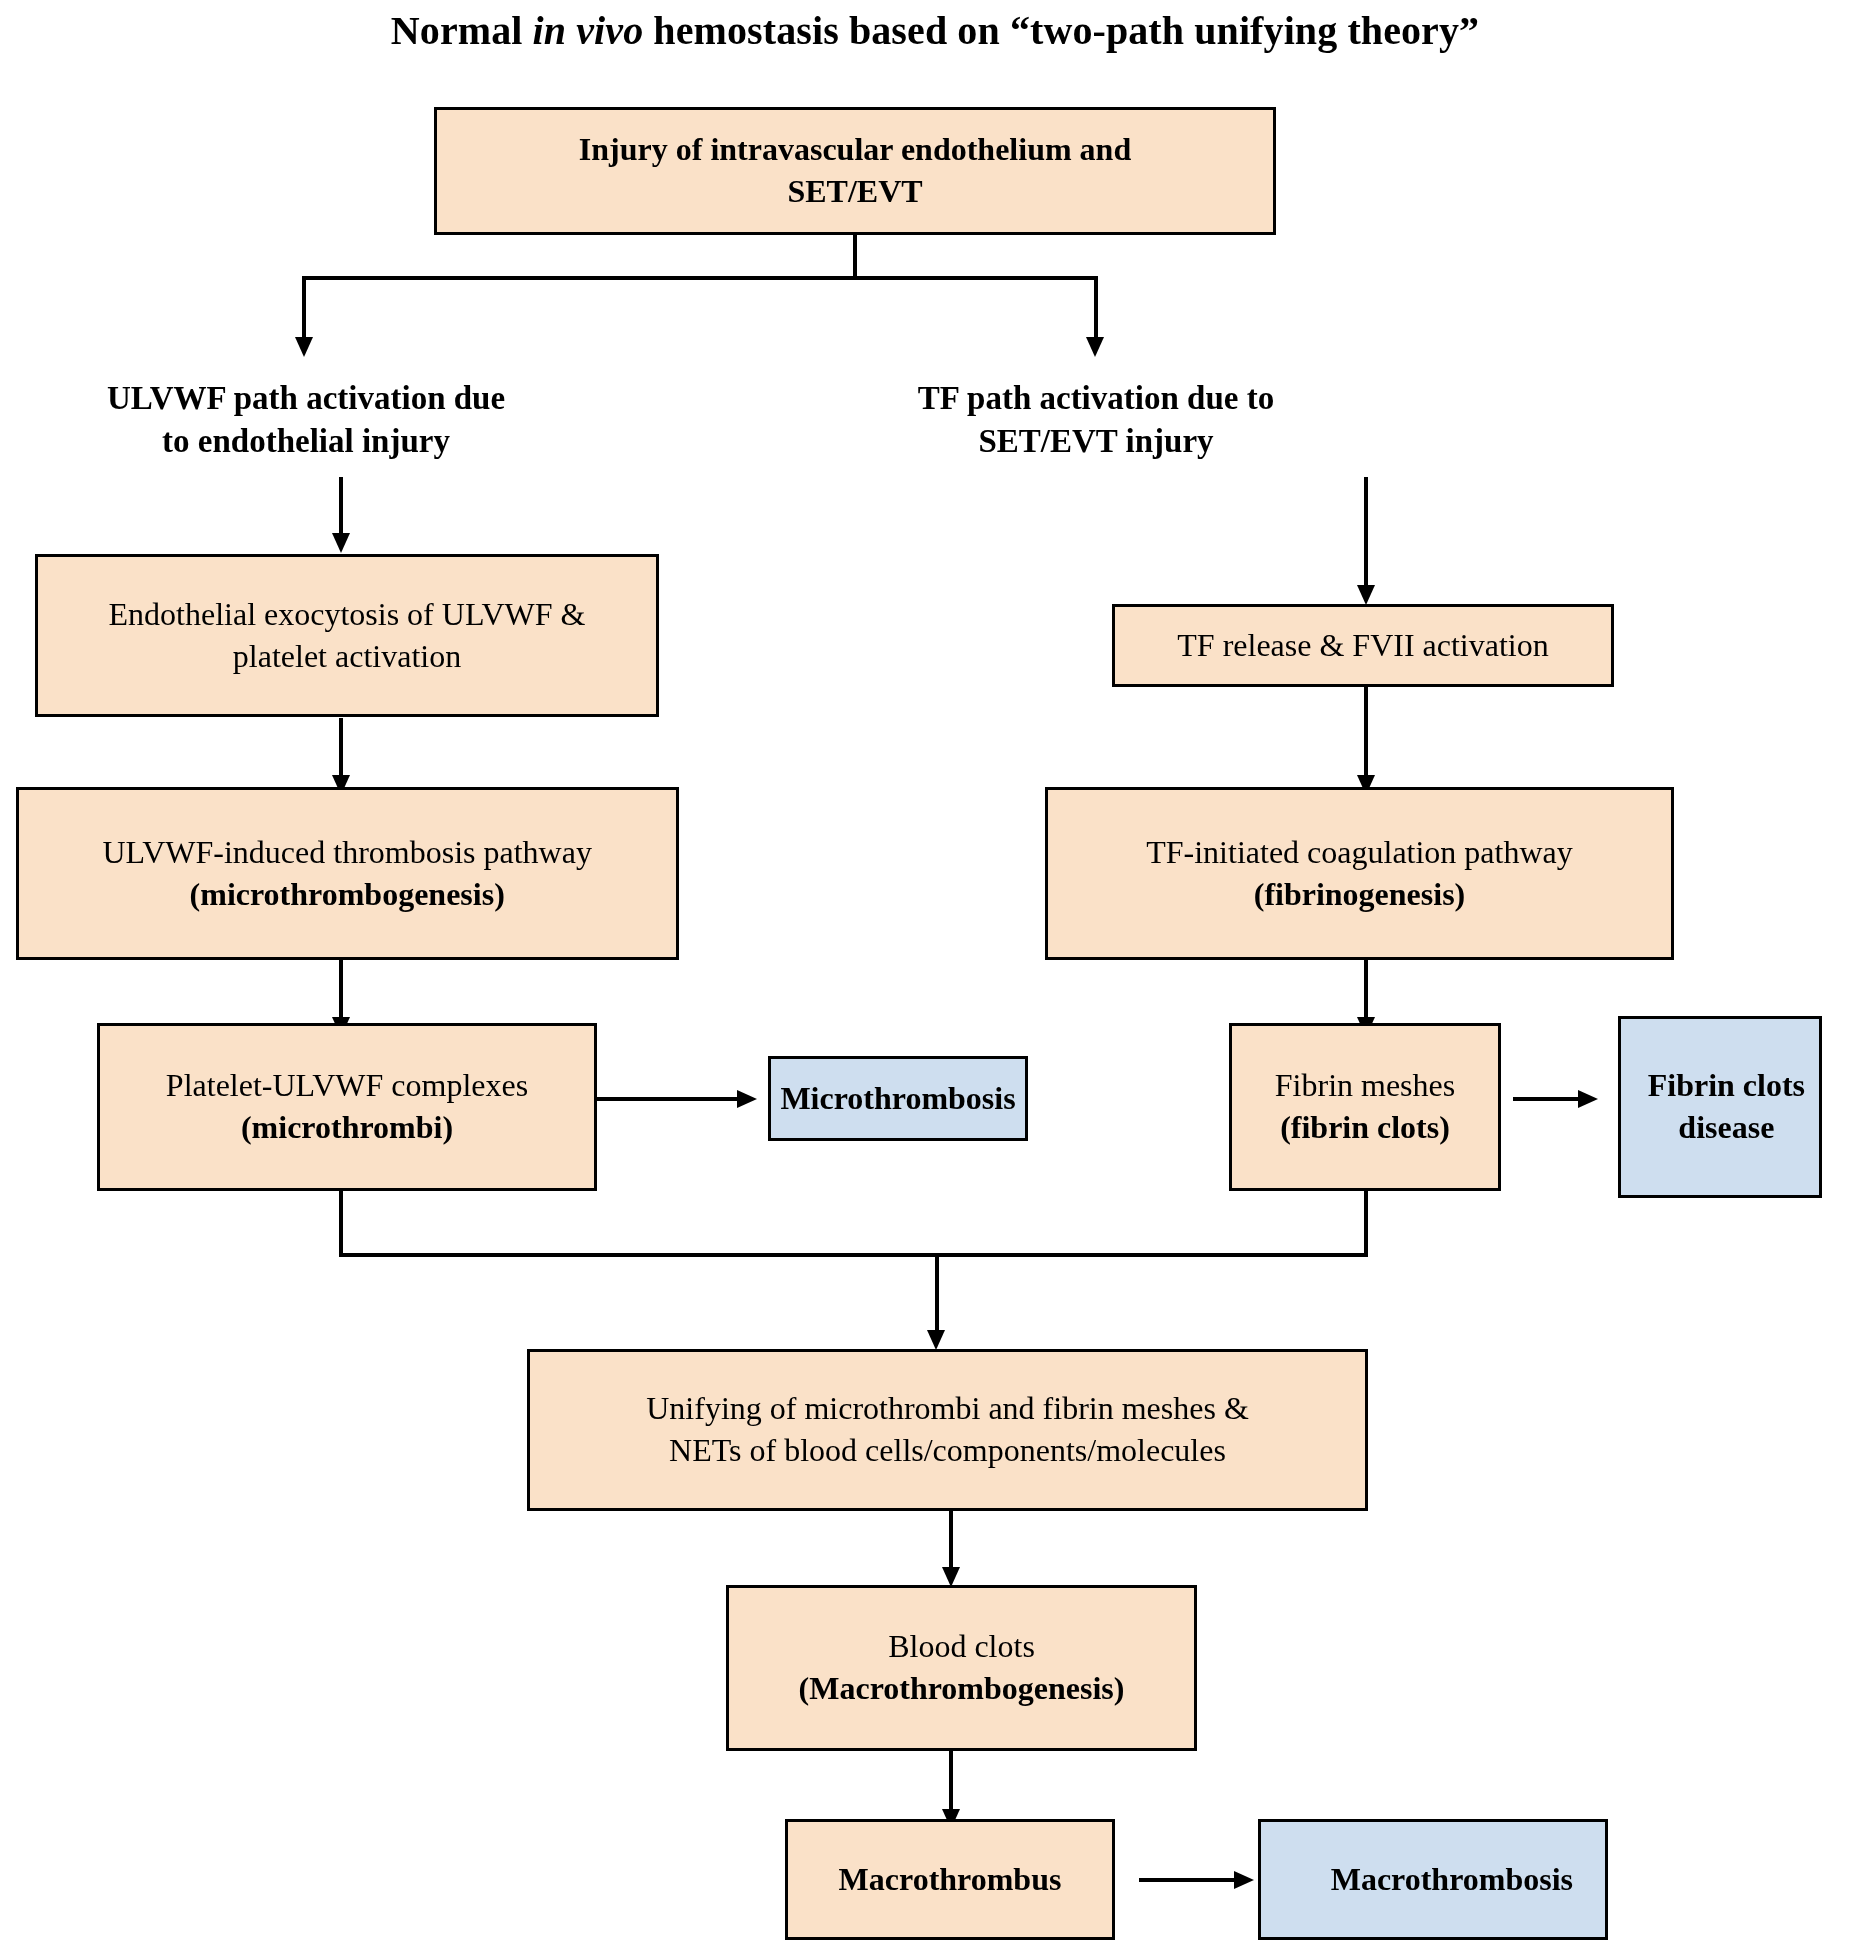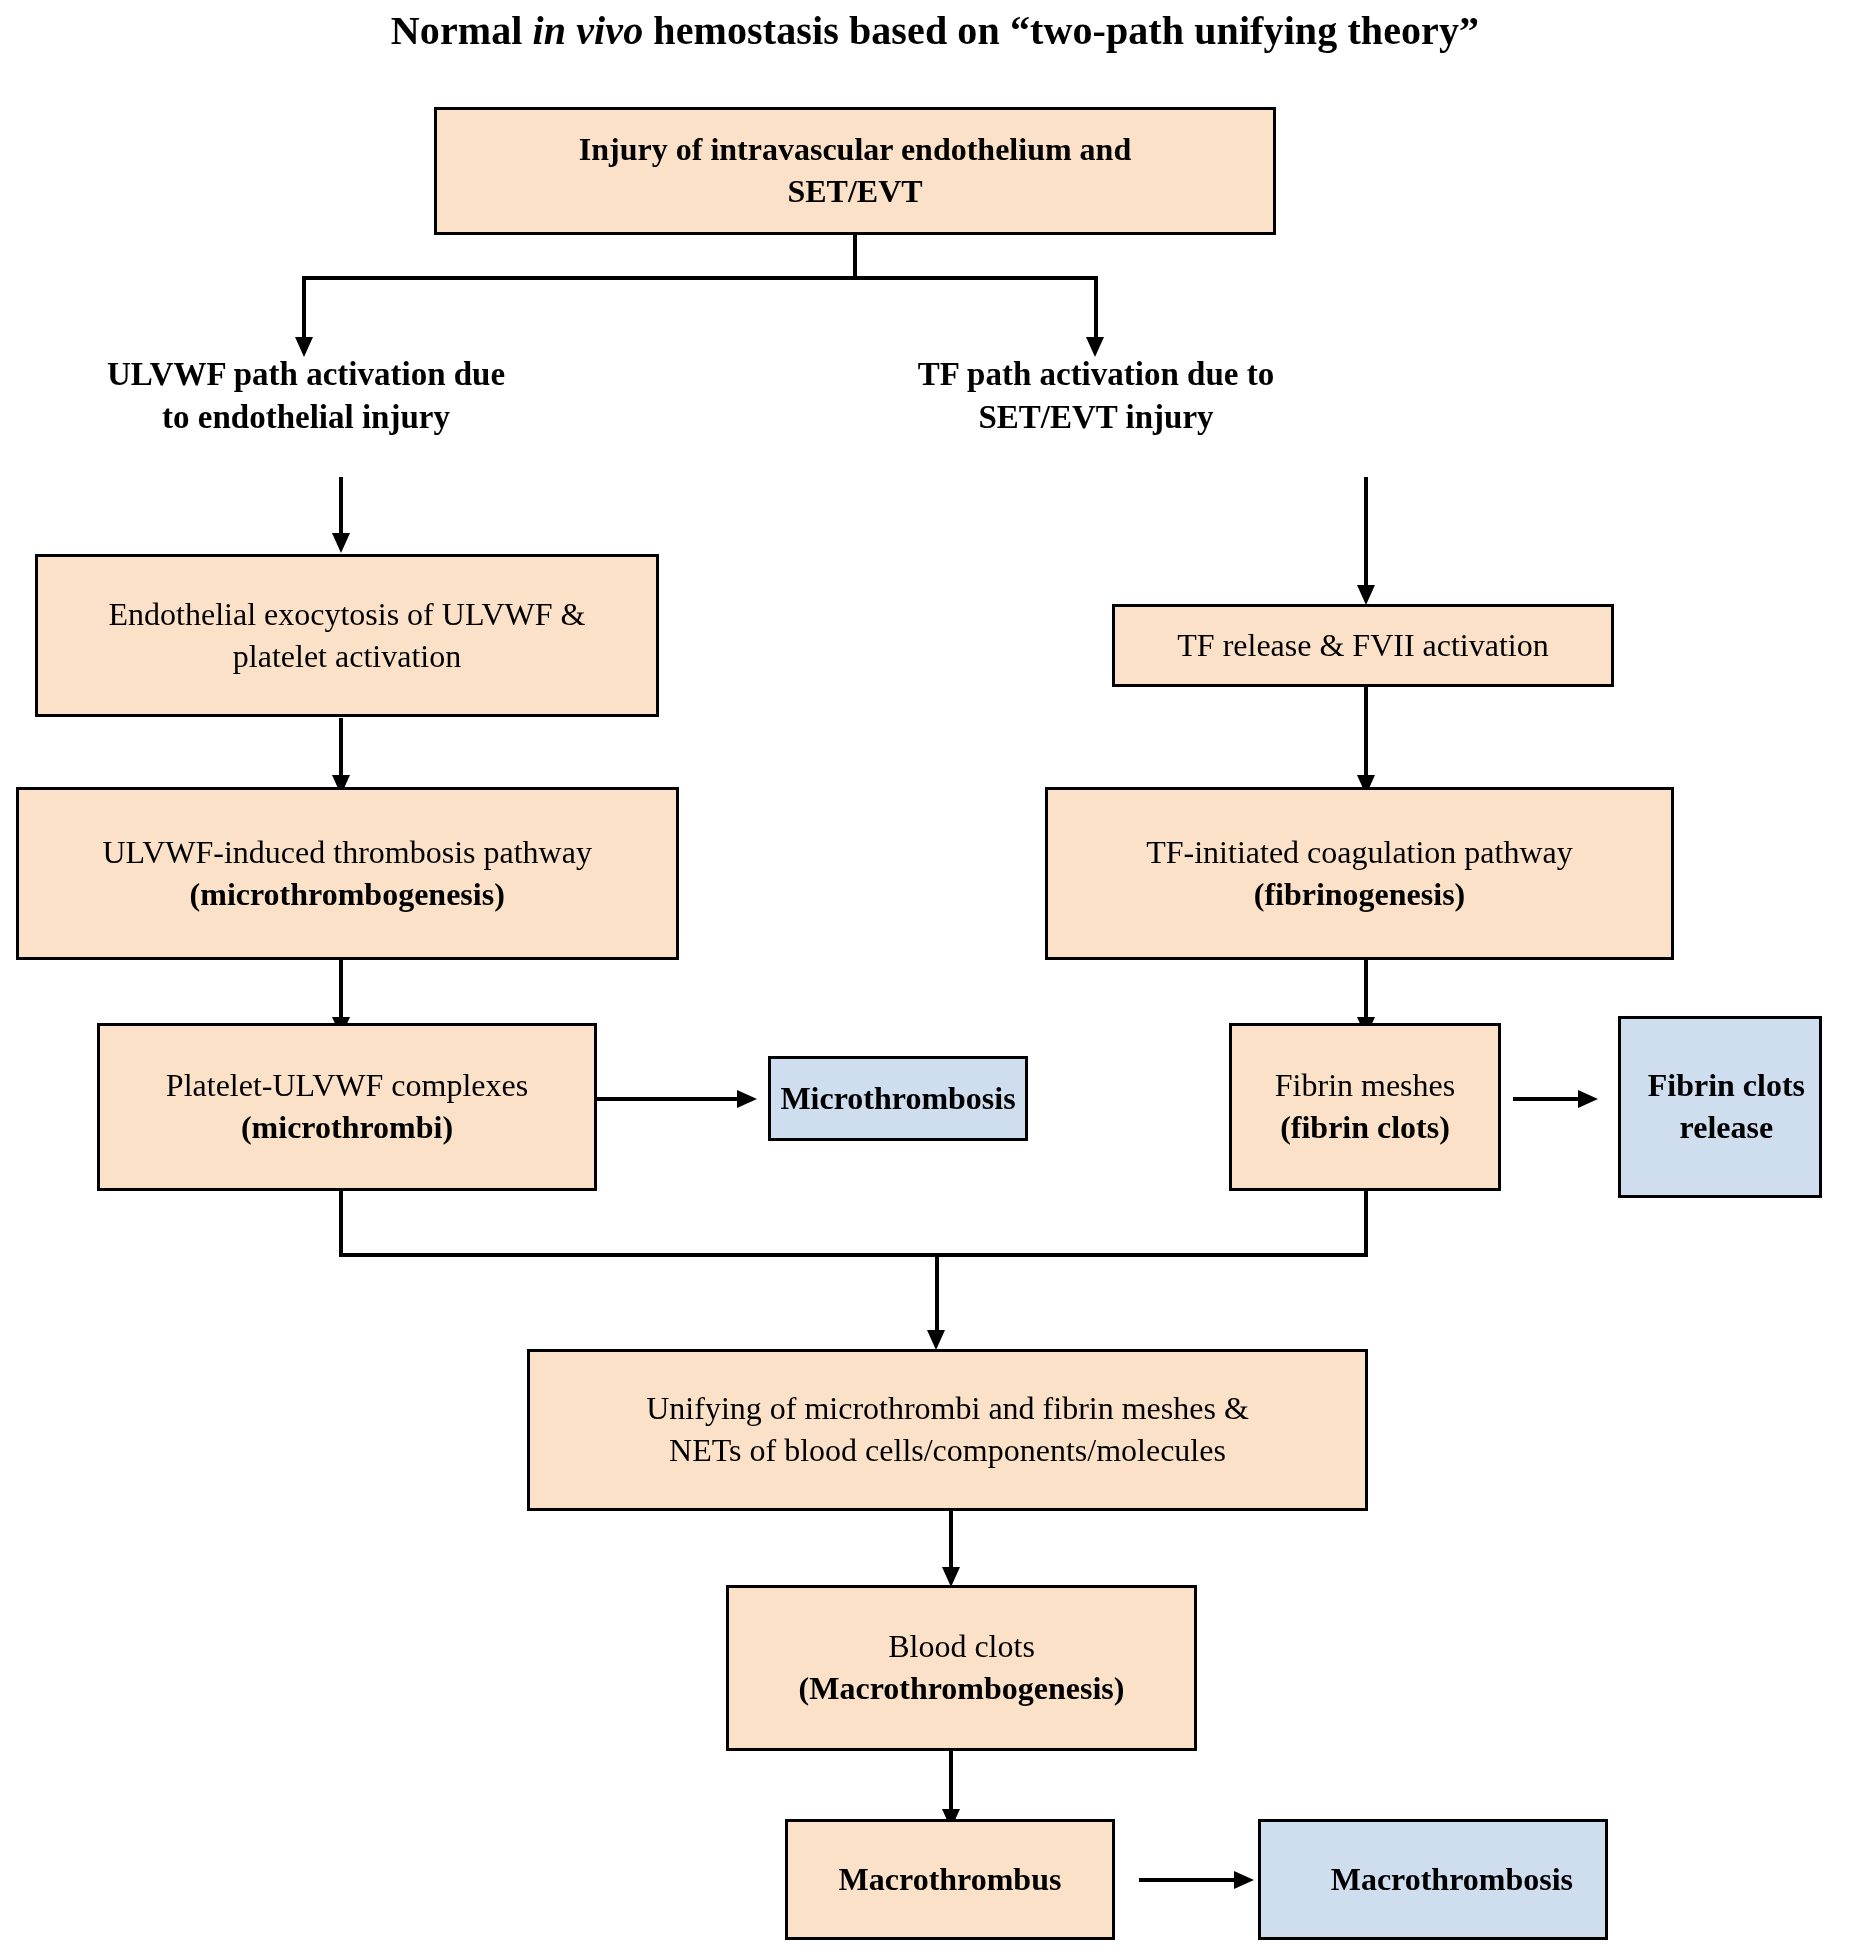--- a/index.html
+++ b/index.html
@@ -13,21 +13,21 @@
 
   .box{position:absolute;box-sizing:border-box;border:3.7px solid #000;
        display:flex;align-items:center;justify-content:center;text-align:center;
        font-size:32px;line-height:1.30;padding:2.1px 7.3px;}
   .peach{background:#FAE1C8;}
   .blue{background:#CEDEEF;}
   .b{font-weight:bold;}
   .bold-box{font-weight:bold;}
 
   .freelabel{position:absolute;text-align:center;font-weight:bold;
-             font-size:33px;line-height:1.30;}
+             font-size:33px;line-height:1.30;margin-top:24px;}
 
   .vline{position:absolute;background:#000;width:3.7px;}
   .hline{position:absolute;background:#000;height:3.7px;}
   .harrowline{position:absolute;background:#000;height:3.7px;}
 
   
   .adown{position:absolute;width:0;height:0;
          border-left:9px solid transparent;border-right:9px solid transparent;
          border-top:20px solid #000;}
   .aright{position:absolute;width:0;height:0;
@@ -128,21 +128,21 @@
       <div class="b">(fibrin clots)</div>
     </div>
   </div>
 
   <div class="harrowline" style="left:1513px;top:1097px;width:67px;"></div>
   <div class="aright" style="left:1578px;top:1090px;"></div>
 
   <div class="box blue bold-box" style="left:1618px;top:1016px;width:204px;height:182px;padding-left:20px;">
     <div>
       <div>Fibrin clots</div>
-      <div>release</div>
+      <div>disease</div>
     </div>
   </div>
 
   <div class="vline" style="left:339px;top:1191px;height:65px;"></div>
   <div class="vline" style="left:1364px;top:1191px;height:65px;"></div>
   <div class="hline" style="left:339px;top:1253px;width:1029px;"></div>
   <div class="vline" style="left:935px;top:1253px;height:83px;"></div>
   <div class="adown" style="left:927px;top:1330px;"></div>
 
   <div class="box peach" style="left:527px;top:1349px;width:841px;height:162px;">

